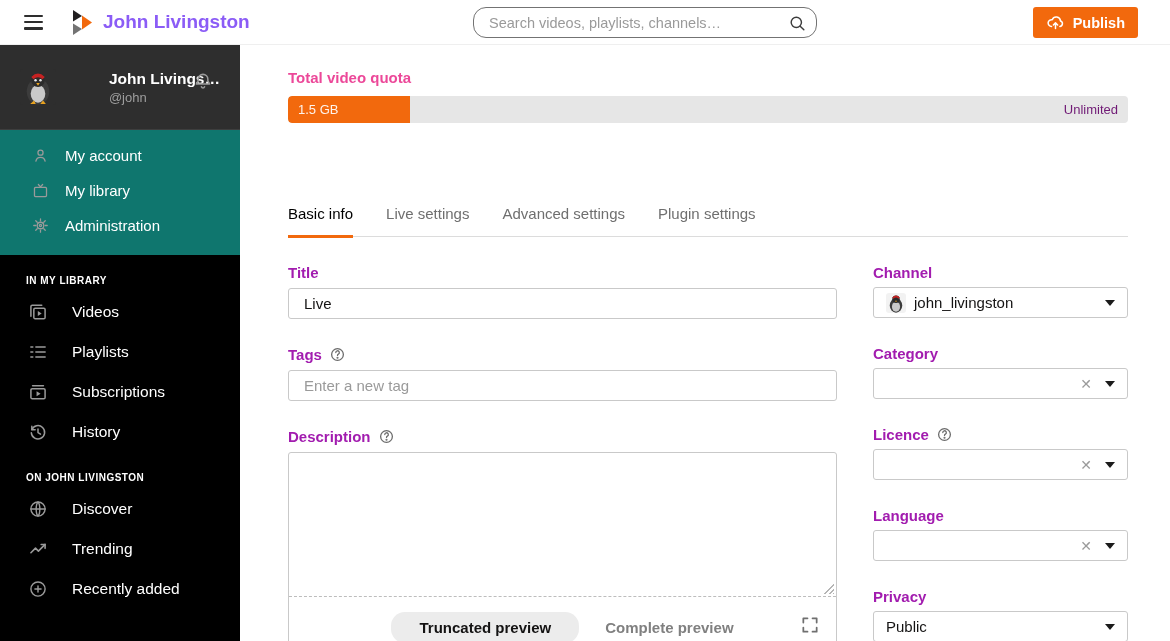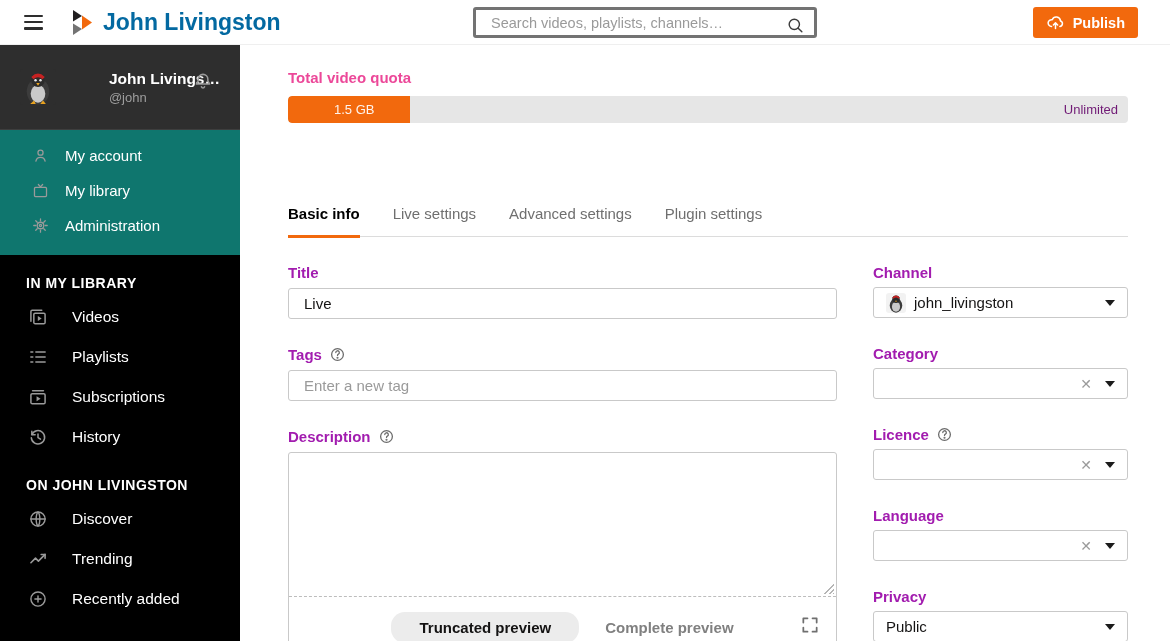--- a/index.html
+++ b/index.html
@@ -6,23 +6,23 @@
   html,body { width:1170px; height:641px; overflow:hidden; }
   body { font-family:"Liberation Sans", sans-serif; background:#fff; position:relative; color:#141313; }
 
   
   .topbar { position:absolute; top:0; left:0; width:1170px; height:45px; background:#fff;
             border-bottom:1px solid #efefef; display:flex; align-items:center; z-index:5; }
   .hamburger { margin-left:24px; width:19px; height:15px; display:flex; flex-direction:column;
                justify-content:space-between; cursor:pointer; }
   .hamburger span { display:block; height:2.6px; background:#2e2e2e; border-radius:1px; }
   .logo { margin-left:29px; width:21px; height:27px; }
-  .instance-title { margin-left:10px; font-size:23px; font-weight:bold; color:#0369a1; }
+  .instance-title { margin-left:10px; font-size:19px; font-weight:bold; color:#8b5cf6; }
   .searchbox { position:absolute; left:473px; top:7px; width:344px; height:31px;
-               border:3px solid #737373; border-radius:3px; background:#fff; }
+               border:1px solid #737373; border-radius:13px; background:#fff; }
   .searchbox input { width:100%; height:100%; border:none; outline:none; background:transparent;
                      padding:0 36px 0 15px; font-size:14.5px; color:#333; font-family:inherit; }
   .searchbox input::placeholder { color:#9a9a9a; }
   .search-ico { position:absolute; right:9px; top:6px; width:19px; height:19px; color:#3c3c3c; cursor:pointer; }
   .publish-btn { position:absolute; right:32px; top:7px; height:31px; background:#F2690D; border:none;
                  border-radius:3px; color:#fff; font-weight:bold; font-size:14.5px; display:flex;
                  align-items:center; gap:8px; padding:0 13px; cursor:pointer; font-family:inherit; }
   .publish-btn svg { width:19px; height:19px; }
 
   
@@ -31,41 +31,41 @@
   .avatar { width:36px; height:36px; border-radius:3px; overflow:hidden; flex:0 0 auto; }
   .side-user-names { margin-left:10px; overflow:hidden; }
   .side-user-name { font-size:15.5px; font-weight:bold; white-space:nowrap; }
   .side-user-handle { font-size:13px; color:#9e9e9e; margin-top:2px; }
   .bell { position:absolute; right:26px; top:26px; width:22px; height:22px; color:#9a9a9a; cursor:pointer; }
   .side-accountmenu { background:#0f766e; border-top:1px solid #3e3e3e; padding:8px 0 12px; }
   .acct-item { display:flex; align-items:center; height:35px; padding-left:32px; cursor:pointer; }
   .acct-item .ico { width:17px; height:17px; color:#9a9a9a; flex:0 0 auto; }
   .acct-item .lbl { margin-left:16px; font-size:15px; color:#fff; }
   .side-section { padding-top:20px; }
-  .side-section-title { padding-left:26px; font-size:14px; font-weight:bold; letter-spacing:.5px; color:#fff; }
+  .side-section-title { padding-left:26px; font-size:10px; font-weight:bold; letter-spacing:.5px; color:#fff; }
   .side-items { margin-top:6px; }
   .side-item { display:flex; align-items:center; height:40px; padding-left:28px; cursor:pointer; }
   .side-item .ico { width:20px; height:20px; color:#9a9a9a; flex:0 0 auto; }
   .side-item .lbl { margin-left:24px; font-size:15.5px; color:#fff; }
 
   
   .main { position:absolute; top:45px; left:240px; width:930px; height:596px; background:#fff;
           padding:0 42px 0 48px; }
   .quota-title { margin-top:24px; font-size:15px; font-weight:bold; color:#ec4899; }
   .quota-bar { margin-top:10px; width:840px; height:27px; background:#e6e6e6; border-radius:4px;
                position:relative; overflow:hidden; }
-  .quota-fill { height:100%; background:#F2690D; border-radius:4px 0 0 4px; display:flex; align-items:center;padding-left:36px; }
+  .quota-fill { height:100%; background:#F2690D; border-radius:4px 0 0 4px; display:flex; align-items:center; }
   .quota-used { color:rgba(255,255,255,.92); font-size:13px; padding-left:10px; }
   .quota-total { position:absolute; right:10px; top:0; height:27px; display:flex; align-items:center;
                  font-size:13px; color:#701a75; }
 
   .tabs { margin-top:82px; width:840px; border-bottom:1px solid #dcdcdc; display:flex; }
   .tab { font-size:15px; color:#6f6f6f; padding-bottom:13px; margin-right:33px; cursor:pointer;
          border-bottom:3px solid transparent; margin-bottom:-2px; }
-  .tab.active { color:#000; font-weight:bold; border-bottom-color:#F2690D; }
+  .tab.active { color:#000; font-weight:normal; border-bottom-color:#F2690D; }
 
   .form-grid { display:flex; width:840px; }
   .col-left { width:549px; flex:0 0 auto; }
   .col-right { width:255px; margin-left:36px; flex:0 0 auto; }
   .f-label { margin-top:27px; font-size:15px; font-weight:bold; color:#a21caf; display:flex; align-items:flex-end; gap:7px; }
   .help-ico { width:17px; height:17px; color:#6b6b6b; cursor:pointer; }
   .t-input { margin-top:7px; width:100%; height:31px; border:1px solid #c9c9c9; border-radius:3px;
              padding:0 15px; font-size:15px; color:#141313; font-family:inherit; outline:none; }
   .t-input::placeholder { color:#9a9a9a; }
 

